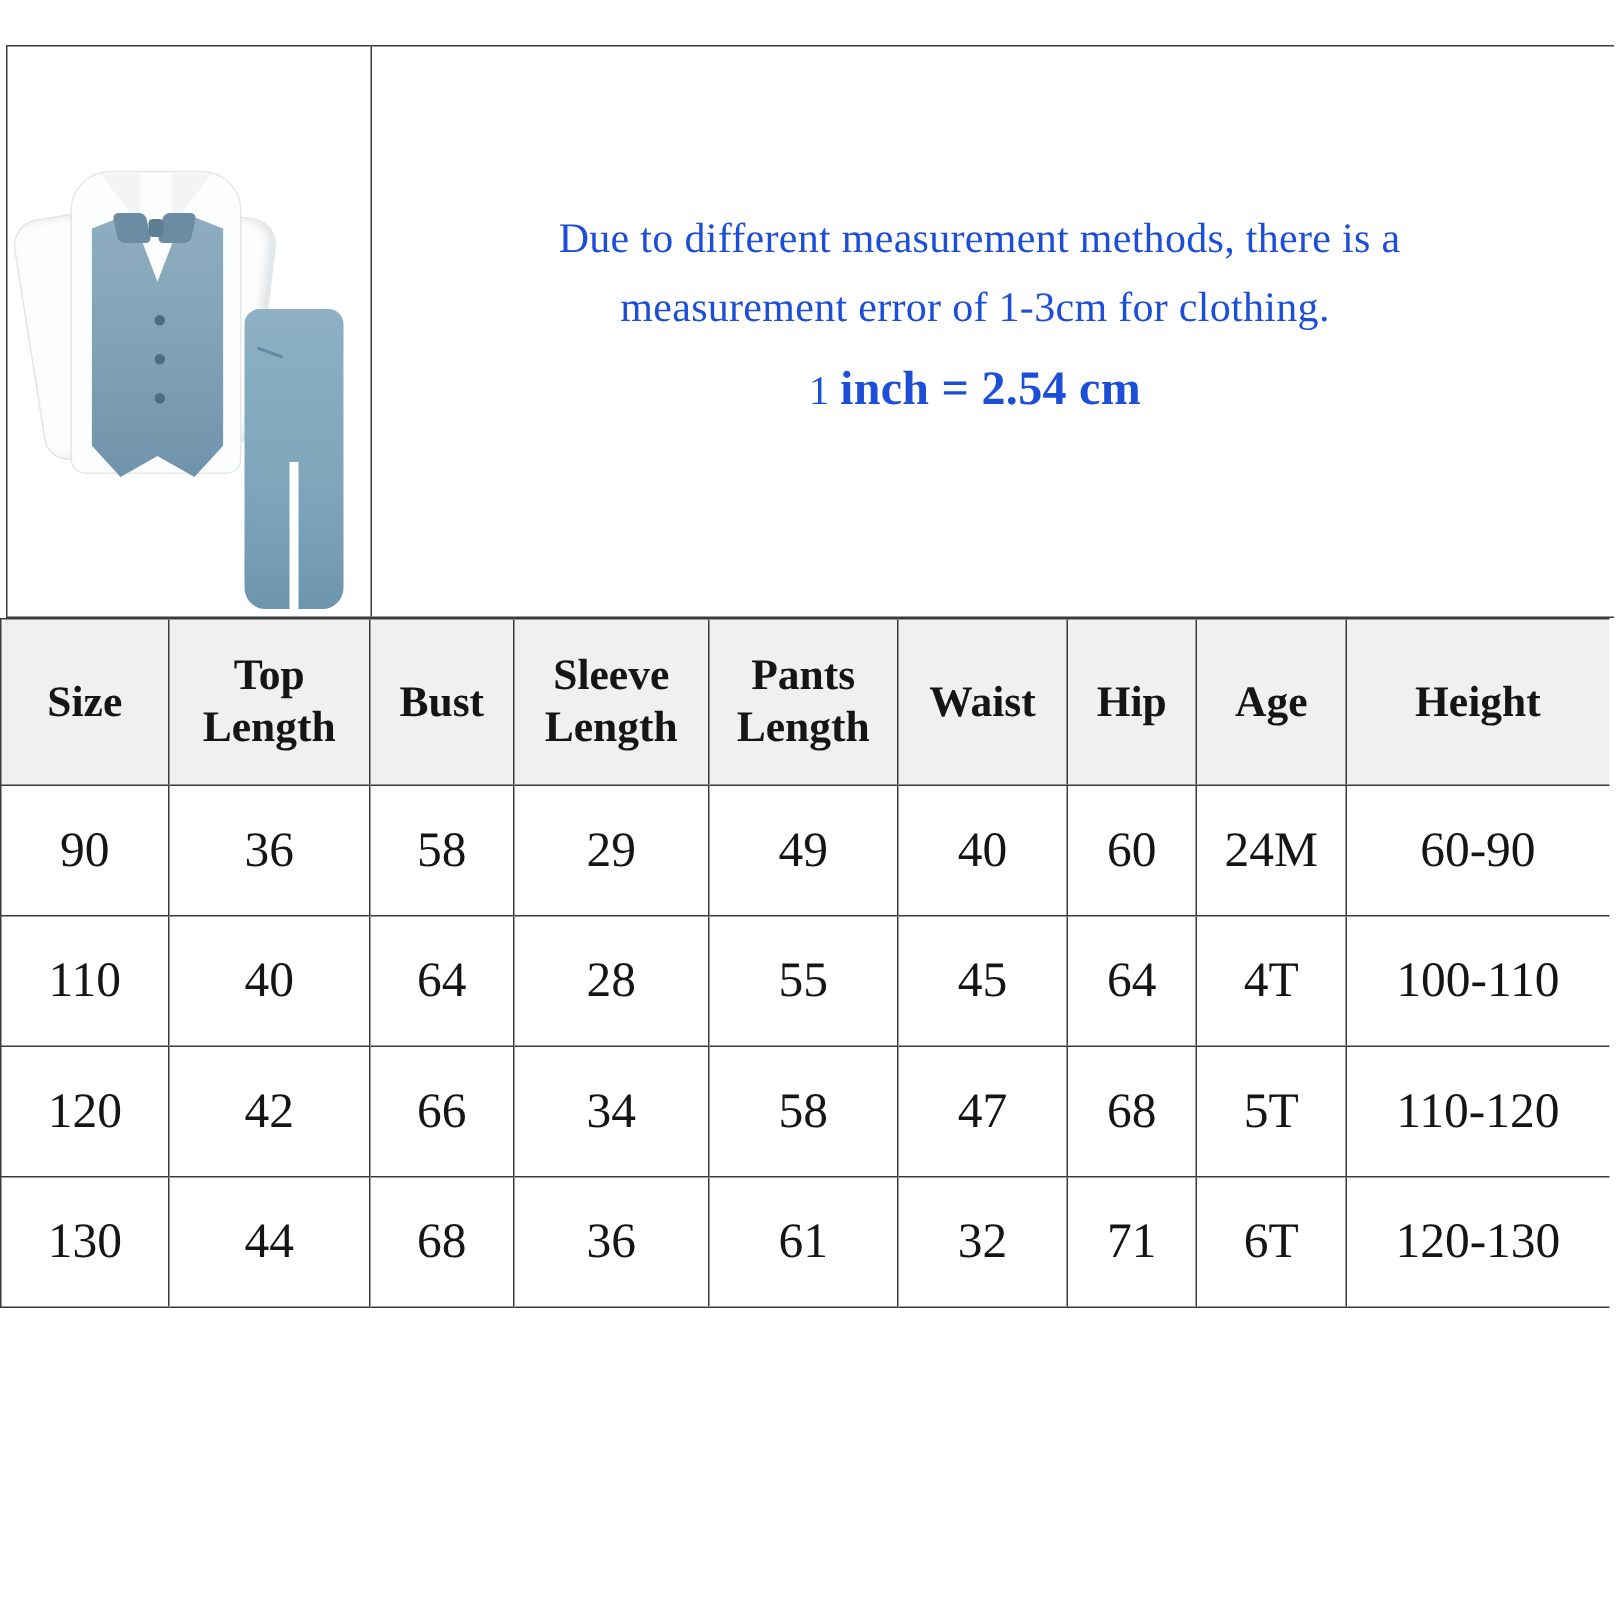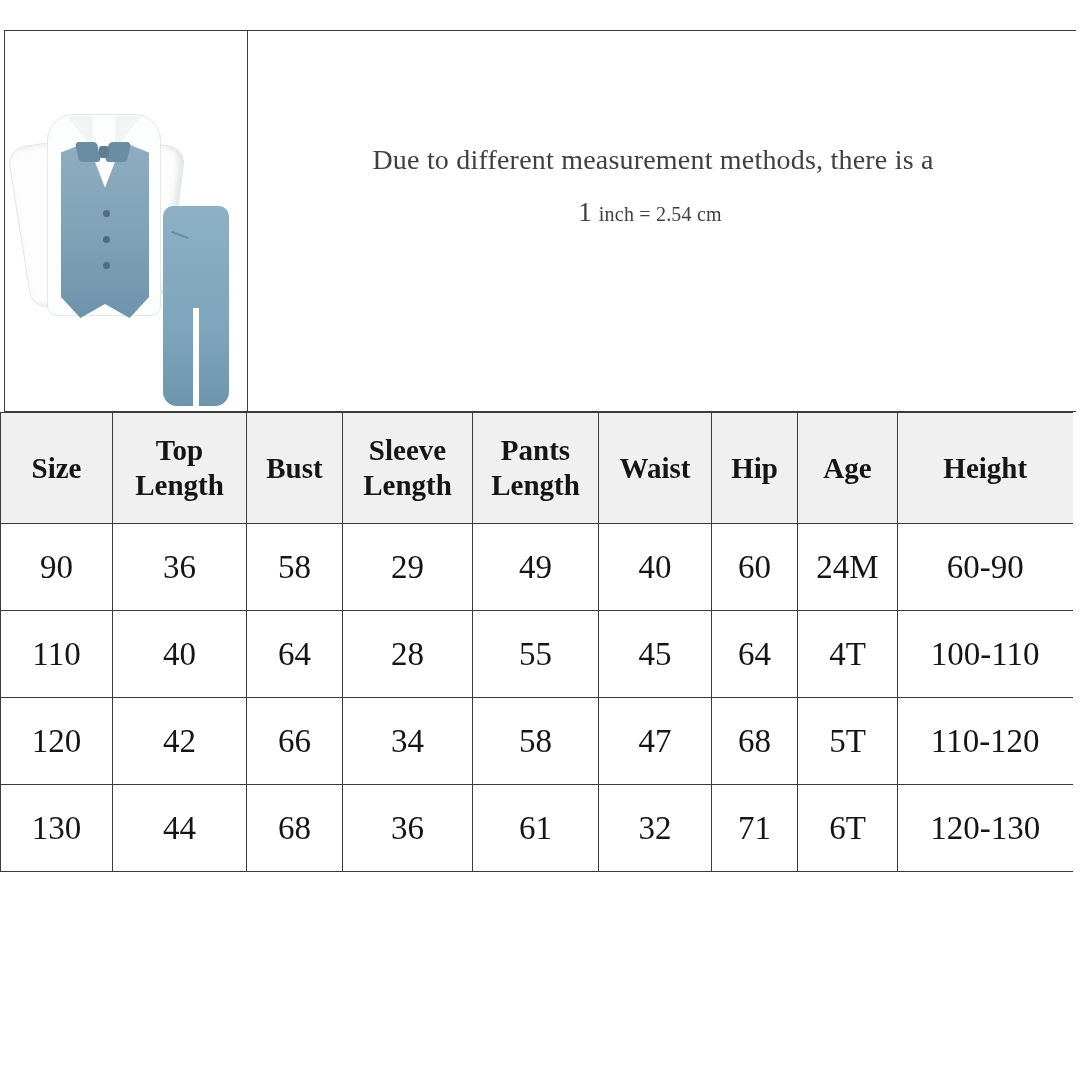--- a/index.html
+++ b/index.html
@@ -55,33 +55,33 @@
     align-items: center;
     justify-content: flex-start;
     padding-top: 106px;
     padding-right: 24px;
     box-sizing: border-box;
   }
 
   .note-line {
     font-size: 28px;
     line-height: 46px;
-    color: #404040;
+    color: #1d4ed8;
     text-align: center;
     letter-spacing: 0.2px;
     white-space: nowrap;
   }
   .note-line.l1 { margin-left: 6px; }
   .note-line.conv {
     margin-top: 6px;
     font-size: 27px;
   }
   .note-line.conv b {
-    font-weight: normal;
-    font-size: 20px;
+    font-weight: bold;
+    font-size: 32px;
     text-align: right;
   }
 
   
   .illus {
     position: relative;
     width: 230px;
     height: 330px;
     margin-top: 4px;
   }
@@ -253,20 +253,21 @@
         <div class="btn-dot b2"></div>
         <div class="btn-dot b3"></div>
         <div class="pants"></div>
         <div class="pants-gap"></div>
         <div class="pants-pocket"></div>
       </div>
     </div>
 
     <div class="note-cell">
       <div class="note-line l1">Due to different measurement methods, there is a</div>
+      <div class="note-line">measurement error of 1-3cm for clothing.</div>
       <div class="note-line conv"><span>1 </span><b>inch = 2.54 cm</b></div>
     </div>
 
   </div>
 
   <table class="size-table">
     <colgroup>
       <col class="c-size">
         <col class="c-toplen">
         <col class="c-bust">

